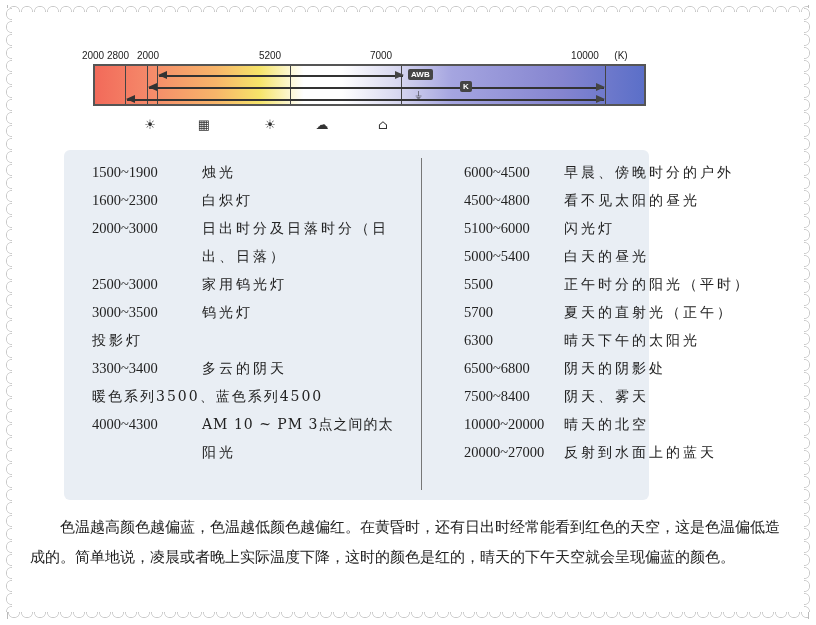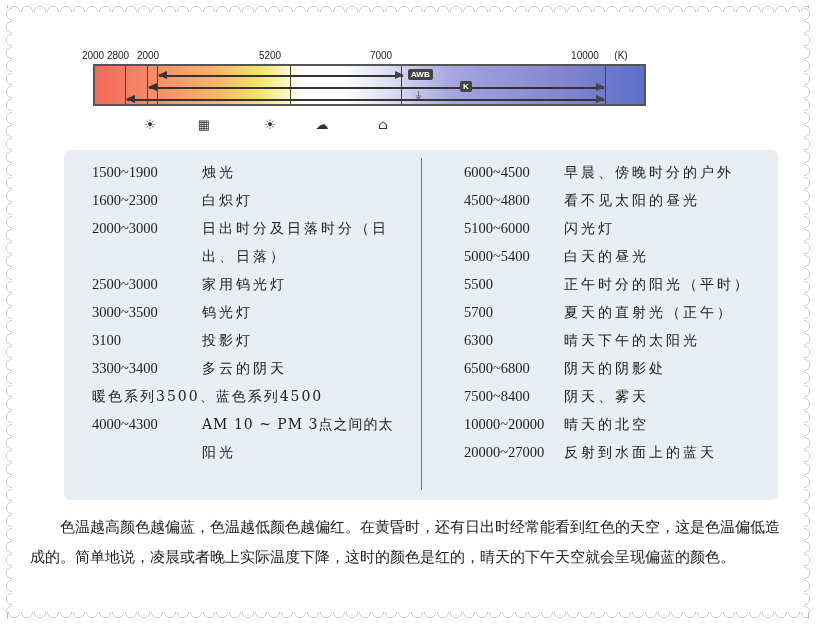--- a/index.html
+++ b/index.html
@@ -22,21 +22,21 @@
          background: linear-gradient(to right, #f26a5a 0%, #f58a6a 10%, #f7b56a 22%, #f5e46a 30%, #ffffff 38%, #ffffff 45%, #d8d8f0 55%, #a5a5e0 65%, #8585d0 85%, #5b6fc8 100%); overflow:hidden; box-sizing:border-box;margin-left:20px; }
   .vline { position:absolute; top:0; width:1px; height:100%; background:#444; }
   .arrow-line { position:absolute; height:1.5px; background:#333; }
   .arr-l::before { content:""; position:absolute; left:-1px; top:-4px; border-right:9px solid #333; border-top:4.5px solid transparent; border-bottom:4.5px solid transparent; }
   .arr-r::after { content:""; position:absolute; right:-1px; top:-4px; border-left:9px solid #444; border-top:4.5px solid transparent; border-bottom:4.5px solid transparent; }
   .badge { position:absolute; background:#444; color:#fff; font-family:"Liberation Sans", sans-serif; font-size:8px; font-weight:bold; padding:0 3px; border-radius:2px; line-height:11px; }
   .icons { position:absolute; top:117px; left:0; width:816px; height:16px; }
   .icons span { position:absolute; font-size:13px; color:#333; transform:translateX(-50%); line-height:16px; }
 
   
-  .panel { position:absolute; left:64px; top:150px; width:714px; height:350px; background:#e9eef4; border-radius:6px; }
+  .panel { position:absolute; left:64px; top:150px; width:585px; height:350px; background:#e9eef4; border-radius:6px; }
   .col { position:absolute; top:8px; }
   .col-left { left:28px; width:330px; }
   .col-right { left:400px; width:310px; }
   .divider { position:absolute; left:357px; top:8px; width:1px; height:332px; background:#777; }
   .row { display:flex; font-size:14px; line-height:28px; }
   .row .k { width:110px; flex:none; font-family:"Liberation Serif", serif; font-size:14.5px; }
   .col-right .row .k { width:100px; }
   .row .v { flex:1; letter-spacing:3px; }
   .row.full { letter-spacing:2px; }
   .note { position:absolute; left:30px; top:512px; width:760px; font-family:"DejaVu Sans", sans-serif; font-size:15px; line-height:30px; color:#222; }
@@ -104,21 +104,20 @@
       </div>
     <div class="row">
         <span class="k">2500~3000</span>
         <span class="v">家用钨光灯</span>
       </div>
     <div class="row">
         <span class="k">3000~3500</span>
         <span class="v">钨光灯</span>
       </div>
     <div class="row">
-        <span class="k">3100</span>
         <span class="v">投影灯</span>
       </div>
     <div class="row">
         <span class="k">3300~3400</span>
         <span class="v">多云的阴天</span>
       </div>
     <div class="row full">暖色系列3500、蓝色系列4500</div>
     <div class="row">
         <span class="k">4000~4300</span>
         <span class="v" style="letter-spacing:1px">AM 10 ~ PM 3点之间的太</span>

